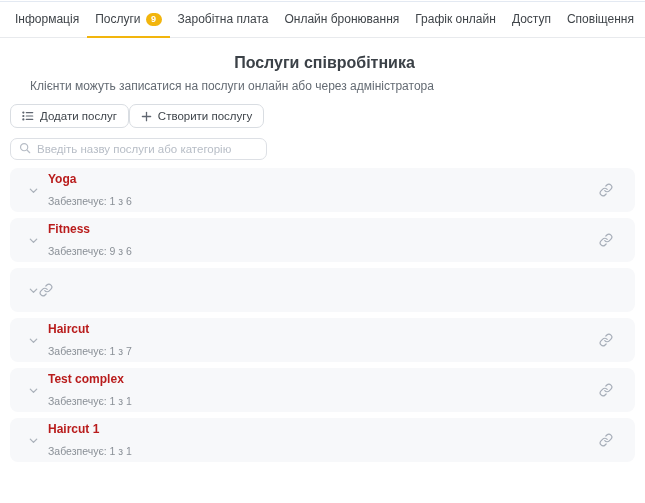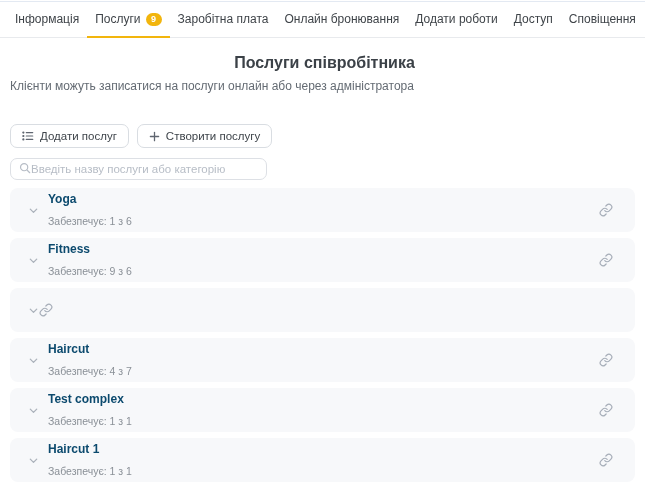--- a/index.html
+++ b/index.html
@@ -56,45 +56,46 @@
   .page-title {
     font-size: 16px;
     font-weight: bold;
     color: #3b4147;
     margin-left: 4px;
     text-align: center;
   }
   .page-subtitle {
     font-size: 12px;
     color: #646b73;
-    margin: 7px 0 0 0;
+    margin: 7px 0 0 20px;
   }
   .toolbar {
     display: flex;
-    gap: 8px;
-    margin-top: 31px;
+    gap: 0;
+    margin-top: 11px;
   }
   .btn {
     display: inline-flex;
     align-items: center;
     gap: 6px;
     height: 24px;
     padding: 0 11px;
     background: #ffffff;
     border: 1px solid #d9dde2;
     border-radius: 7px;
     font-size: 11.5px;
     color: #3f454b;
     cursor: pointer;
     font-family: inherit;
   }
   .btn svg { display: block; }
   .search-box {
     display: flex;
     align-items: center;
+    gap: 6px;
     margin-top: 10px;
     width: 257px;
     height: 22px;
     border: 1px solid #dde0e5;
     border-radius: 7px;
     padding: 0 8px;
     background: #ffffff;
   }
   .search-box input {
     border: none;
@@ -116,21 +117,21 @@
     border-radius: 8px;
     margin-bottom: 6px;
     padding: 0 22px 0 18px;
     cursor: pointer;
   }
   .row-chevron { color: #aab1ba; display: flex; align-items: center; }
   .row-text { flex: 1; margin-left: 9px; }
   .row-title {
     font-size: 12px;
     font-weight: bold;
-    color: #0c4a6e;
+    color: #b91c1c;
     line-height: 1.2;
   }
   .row-sub {
     font-size: 10.5px;
     color: #8a9097;
     margin-top: 10px;
     line-height: 1.1;
   }
   .row-link { color: #a6adb8; display: flex; align-items: center; }
 </style>
@@ -147,21 +148,21 @@
     <span>Послуги</span>
     <span class="tab-badge">9</span>
   </div>
   <div class="tab">
       <span>Заробітна плата</span>
     </div>
   <div class="tab">
       <span>Онлайн бронювання</span>
     </div>
   <div class="tab">
-      <span>Додати роботи</span>
+      <span>Графік онлайн</span>
     </div>
   <div class="tab">
       <span>Доступ</span>
     </div>
   <div class="tab">
       <span>Сповіщення</span>
     </div>
   <div class="tab"></div>
 </nav>
 
@@ -257,21 +258,21 @@
     </div>
 
     <div class="service-row">
       <span class="row-chevron">
         <svg width="11" height="11" viewBox="0 0 12 12" fill="none" stroke="currentColor" stroke-width="1.4" stroke-linecap="round" stroke-linejoin="round">
             <polyline points="2.5,4.5 6,8 9.5,4.5"></polyline>
           </svg>
       </span>
       <div class="row-text">
         <div class="row-title">Haircut</div>
-        <div class="row-sub">Забезпечує: 4 з 7</div>
+        <div class="row-sub">Забезпечує: 1 з 7</div>
       </div>
       <span class="row-link">
         <svg width="14" height="14" viewBox="0 0 24 24" fill="none" stroke="currentColor" stroke-width="2" stroke-linecap="round" stroke-linejoin="round">
             <path d="M10 13a5 5 0 0 0 7.54.54l3-3a5 5 0 0 0-7.07-7.07l-1.72 1.71"></path>
             <path d="M14 11a5 5 0 0 0-7.54-.54l-3 3a5 5 0 0 0 7.07 7.07l1.71-1.71"></path>
           </svg>
       </span>
     </div>
 
     <div class="service-row">

